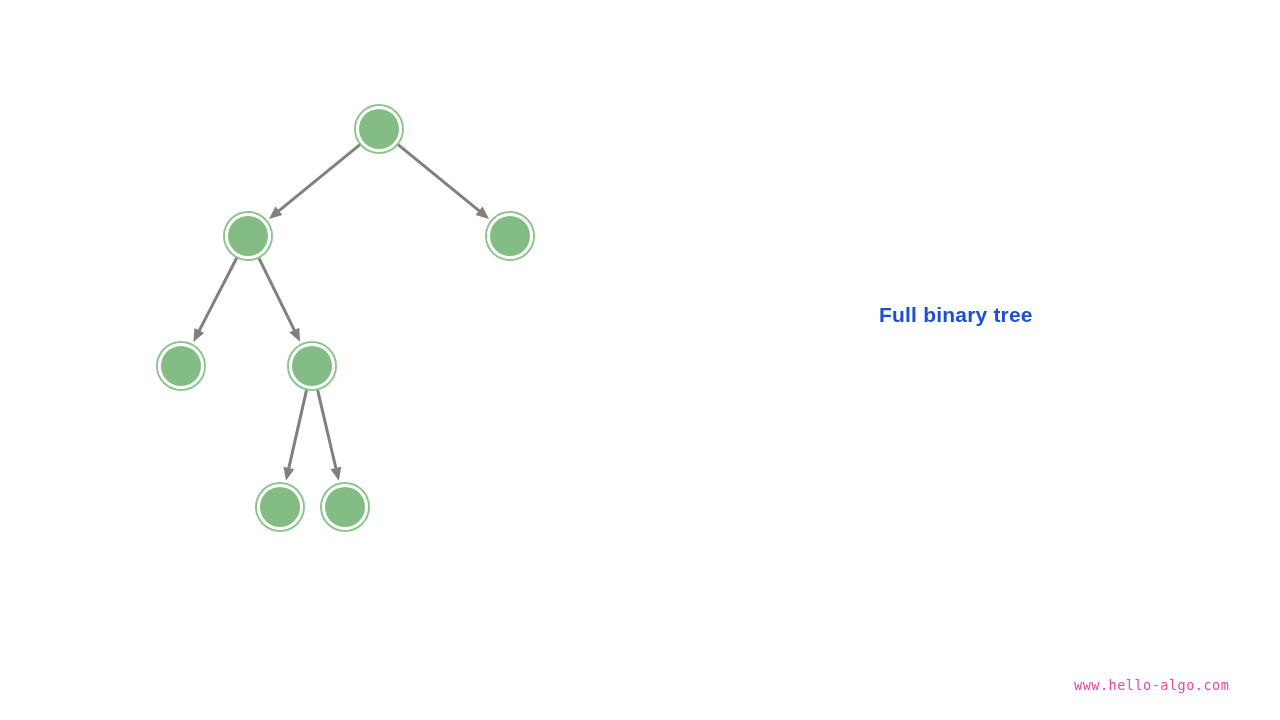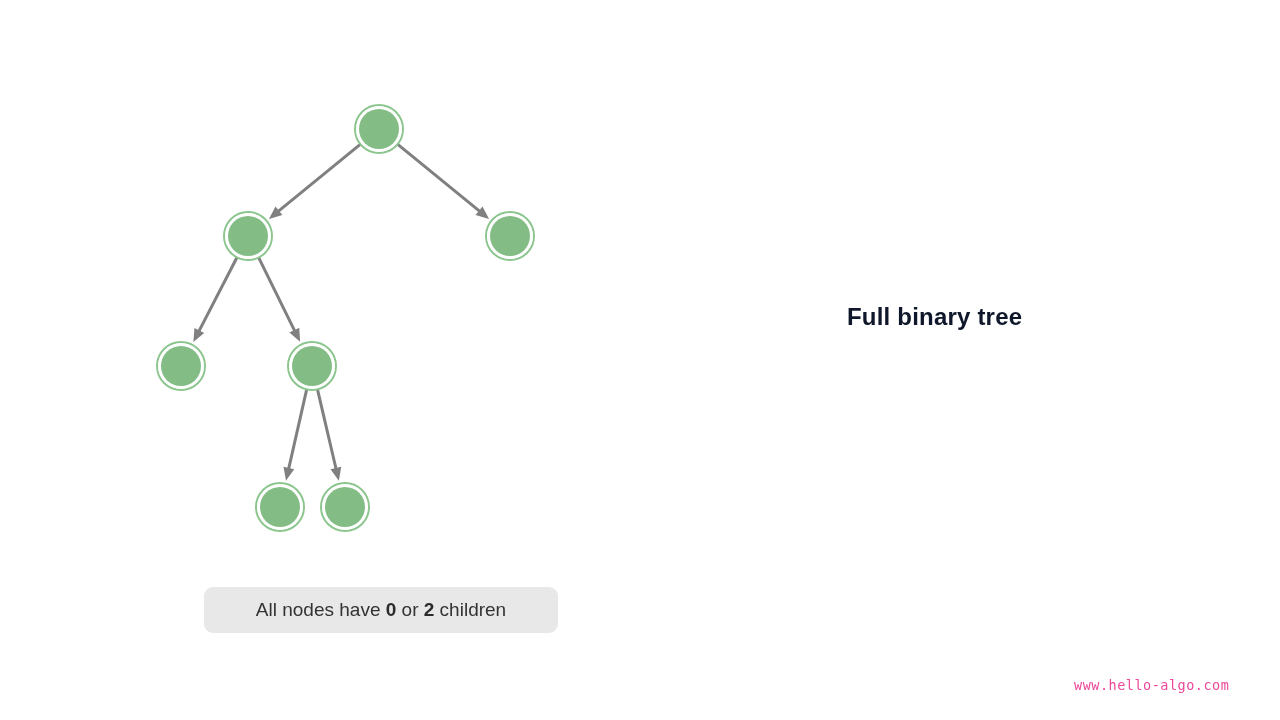--- a/index.html
+++ b/index.html
@@ -38,25 +38,25 @@
   .edge-line {
     stroke: #808080;
     stroke-width: 3;
     fill: none;
   }
   .edge-head {
     fill: #808080;
   }
   #title-label {
     position: absolute;
-    left: 847px;
+    left: 879px;
     top: 303px;
-    font-size: 24px;
+    font-size: 21px;
     font-weight: bold;
-    color: #0f172a;
+    color: #1d4ed8;
     letter-spacing: 0.2px;
     white-space: nowrap;
   }
   #caption-pill {
     position: absolute;
     left: 204px;
     top: 587px;
     width: 354px;
     height: 46px;
     background: #e8e8e8;
@@ -139,21 +139,16 @@
         <g>
           <circle cx="345" cy="507" r="24" class="node-ring"></circle>
           <circle cx="345" cy="507" r="21.5" class="node-gap"></circle>
           <circle cx="345" cy="507" r="20" class="node-fill"></circle>
         </g>
       </g>
   </svg>
 
   <div id="title-label">Full binary tree</div>
 
-  <div id="caption-pill">
-    <div id="caption-text">
-      <span>All nodes have </span><b>0</b><span> or </span><b>2</b><span> children</span>
-    </div>
-  </div>
 
   <div id="watermark">www.hello-algo.com</div>
 
 </div>
 
 </body></html>

